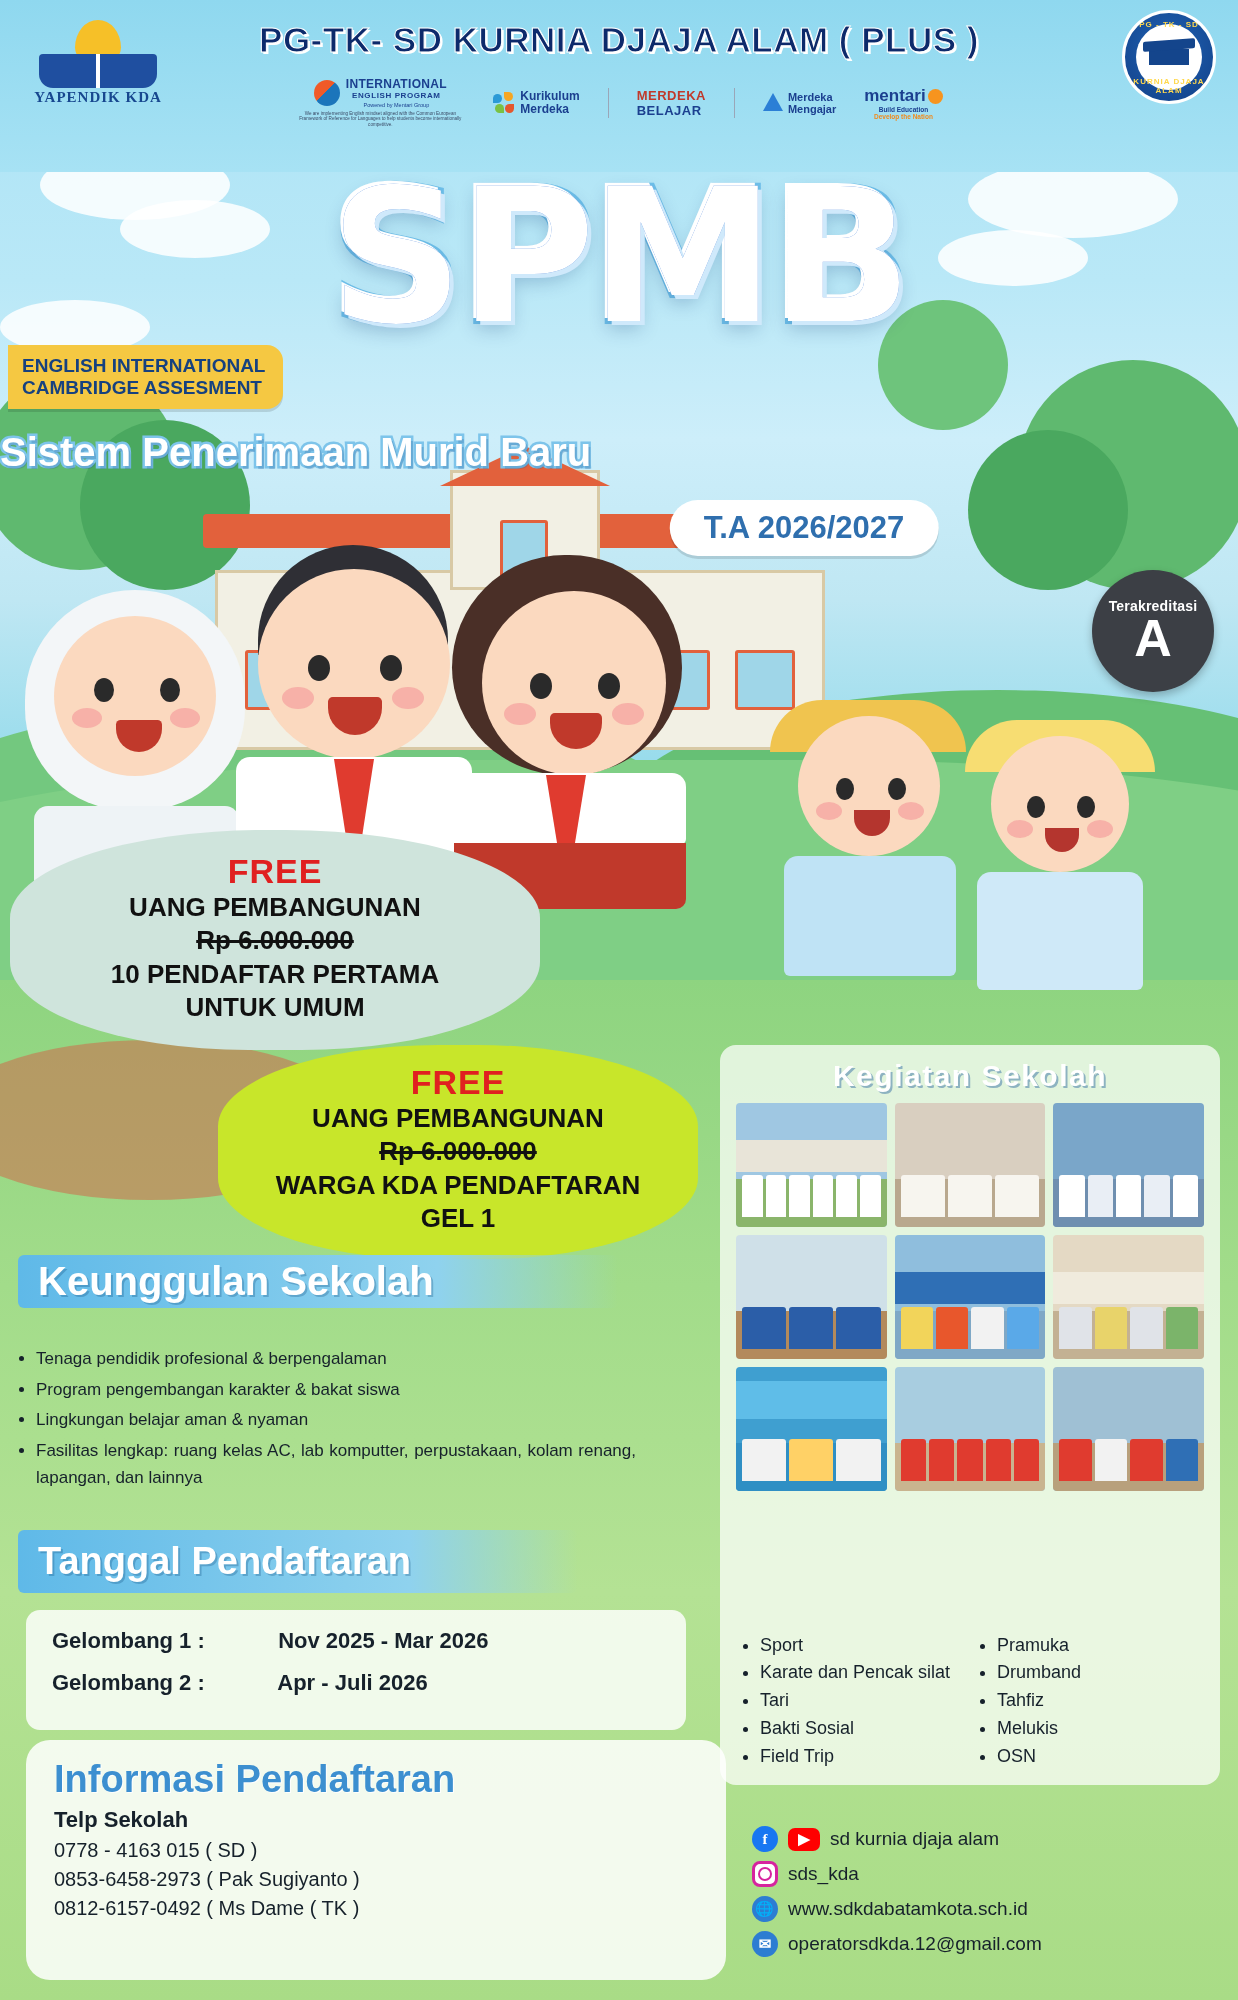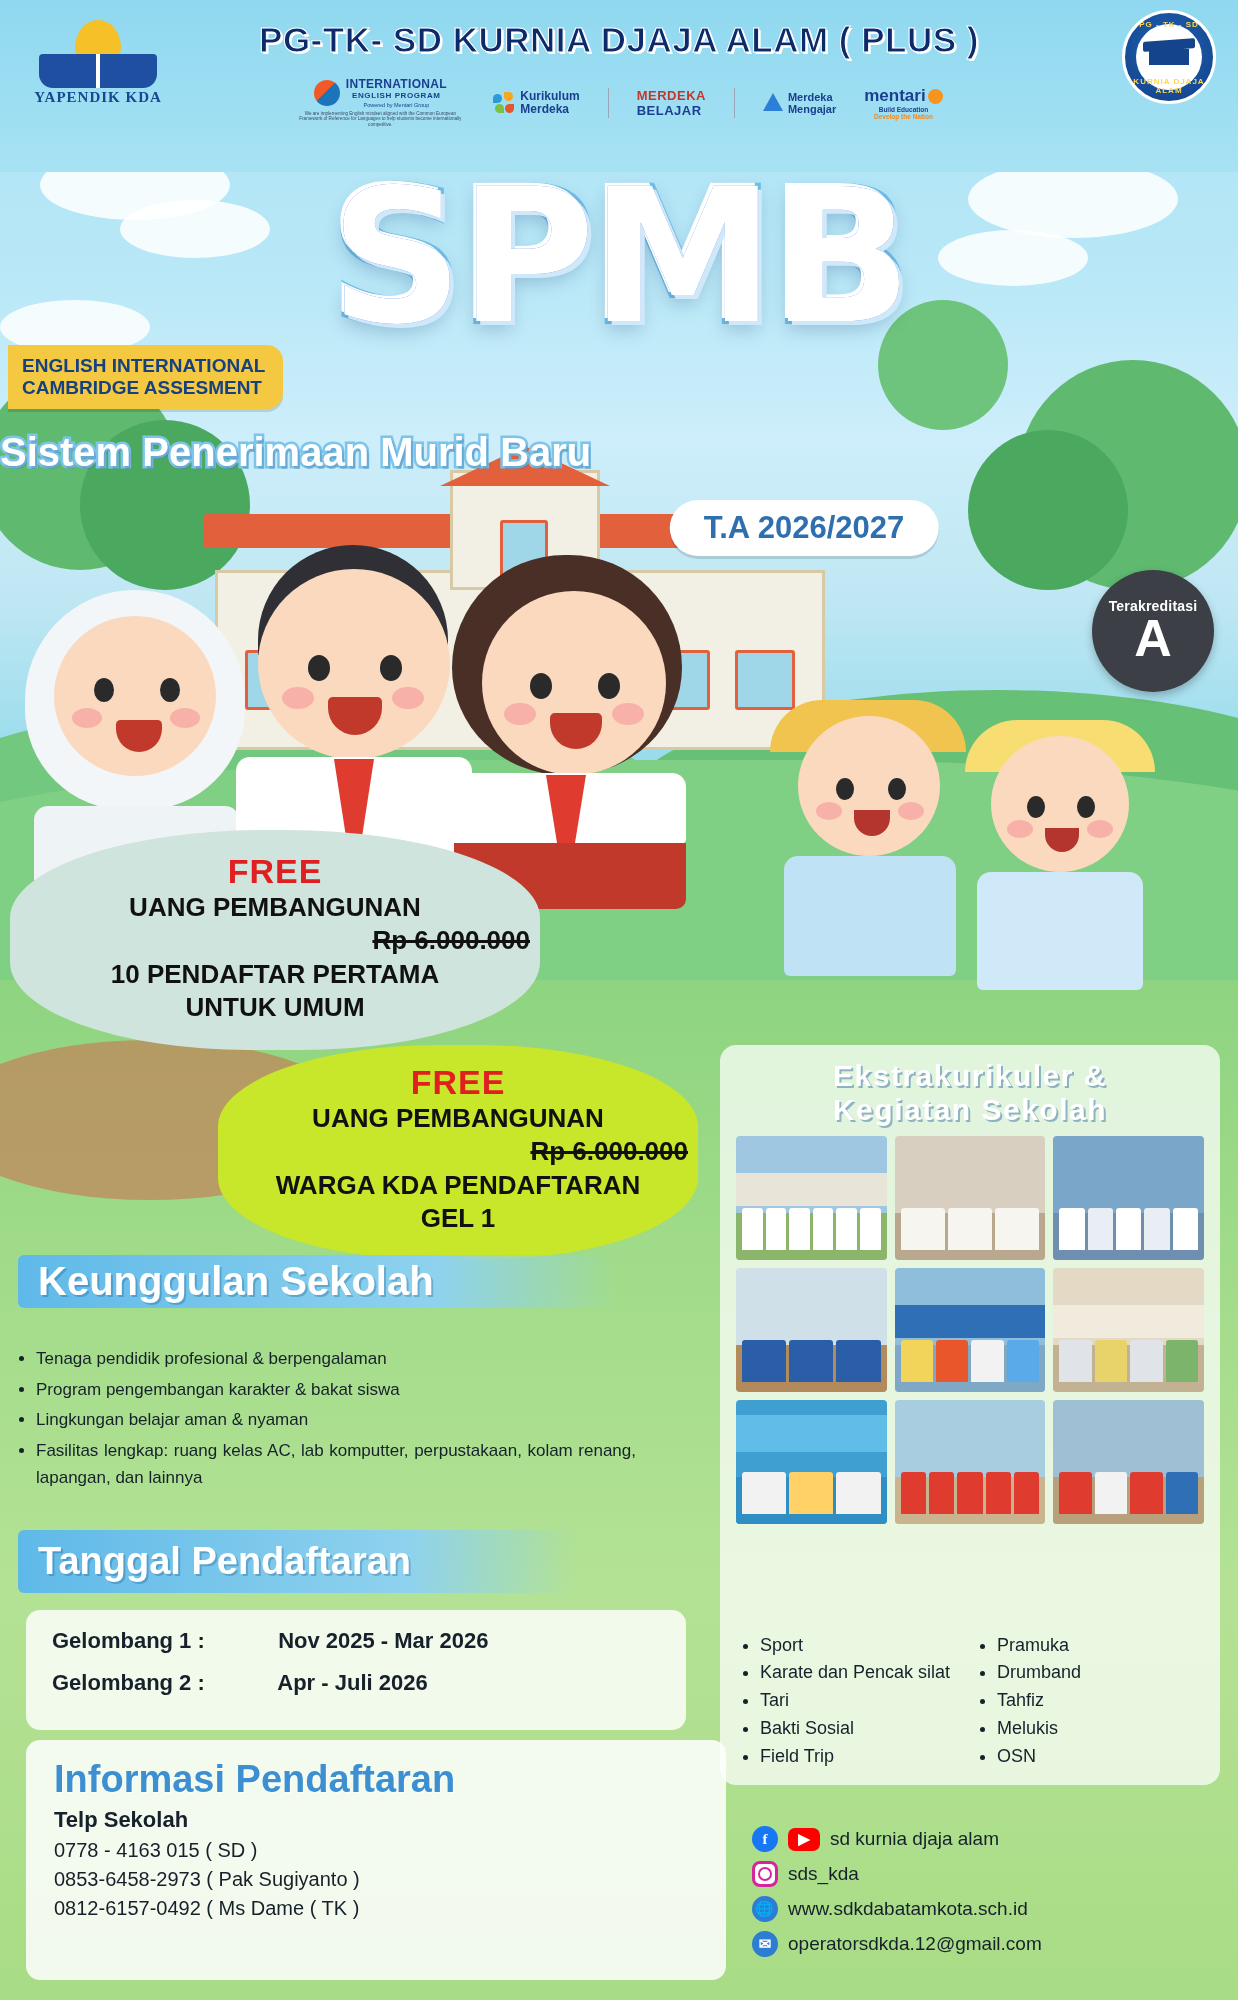--- a/index.html
+++ b/index.html
@@ -213,21 +213,21 @@
     background: #cfe4dc; border-radius: 48% 48% 45% 45% / 40%;
     text-align: center;
   }
   .free-box2 {
     position: absolute; top: 1045px; left: 218px; width: 480px; padding: 18px 10px 24px;
     background: #c8e62a; border-radius: 46% 46% 44% 44% / 38%;
     text-align: center;
   }
   .free-word { font-size: 34px; font-weight: bold; color: #e02020; letter-spacing: 1px; }
   .free-l { font-size: 26px; font-weight: bold; color: #111; line-height: 1.28; }
-  .strike { text-decoration: line-through; text-decoration-thickness: 3px; text-align: right; }
+  .strike { text-decoration: line-through; text-decoration-thickness: 3px; }
 
   
   .h-band {
     position: absolute; color: #ffffff; font-weight: bold;
     border-radius: 6px;
   }
   .keunggulan {
     top: 1255px; left: 18px; width: 600px; padding: 4px 20px;
     background: linear-gradient(to right, #5fb9e8 0%, #8fd2ee 70%, rgba(143,210,238,0) 100%);
     font-size: 40px;
@@ -250,21 +250,21 @@
     position: absolute; top: 1610px; left: 26px; width: 660px; height: 120px;
     background: rgba(255,255,255,.82); border-radius: 14px;
     padding: 18px 26px;
   }
   .gel-row { font-size: 22px; font-weight: bold; color: #16212b; margin-bottom: 16px; }
   .gel-row .lbl { display: inline-block; width: 220px; }
 
   
   .info-card {
     position: absolute; top: 1740px; left: 26px; width: 700px; height: 240px;
-    background: rgba(255,255,255,.85); border-radius: 14px; padding: 18px 28px;
+    background: rgba(255,255,255,.85); border-radius: 24px; padding: 18px 28px;
   }
   .info-title {
     font-size: 38px; font-weight: bold; color: #3c8fd0;
     text-shadow: 1px 1px 0 rgba(255,255,255,.9);
     margin-bottom: 6px;
   }
   .info-sub { font-size: 22px; font-weight: bold; color: #16212b; margin-bottom: 6px; }
   .info-line { font-size: 20px; color: #16212b; margin-bottom: 6px; }
 
   
@@ -559,21 +559,20 @@
   <div class="info-card">
     <div class="info-title">Informasi Pendaftaran</div>
     <div class="info-sub">Telp Sekolah</div>
     <div class="info-line">0778 - 4163 015 ( SD )</div>
     <div class="info-line">0853-6458-2973 ( Pak Sugiyanto )</div>
     <div class="info-line">0812-6157-0492 ( Ms Dame ( TK )</div>
   </div>
 
   <div class="ekskul-panel">
     <div class="ekskul-title">
-      <div>Ekstrakurikuler &amp;</div>
       <div>Kegiatan Sekolah</div>
     </div>
 
     <div class="grid">
       <div class="cellimg" style="background:#9fc7e2;">
         <div class="band" style="background:#e8e4d8;"></div>
         <div class="floor" style="background:#8ab56b;"></div>
         <div class="kids">
             <i style="background:#fff"></i>
             <i style="background:#fff"></i>

